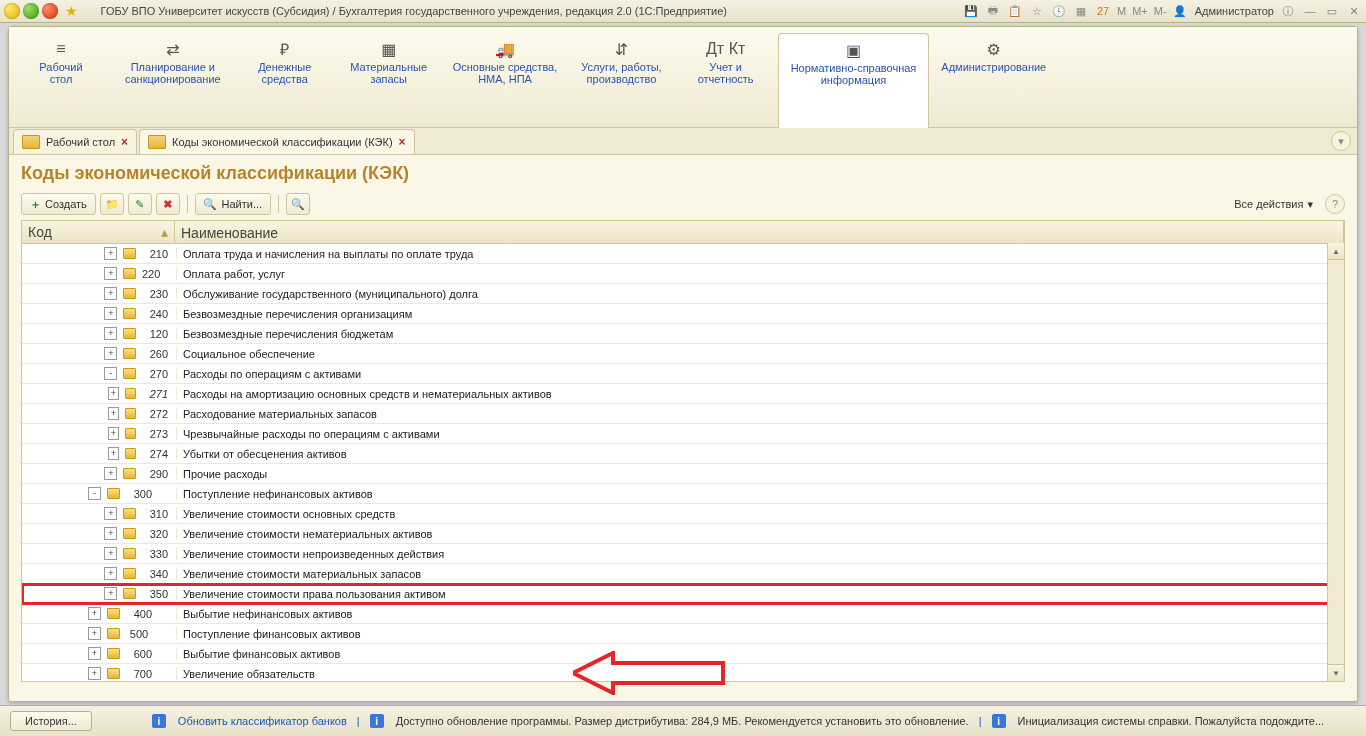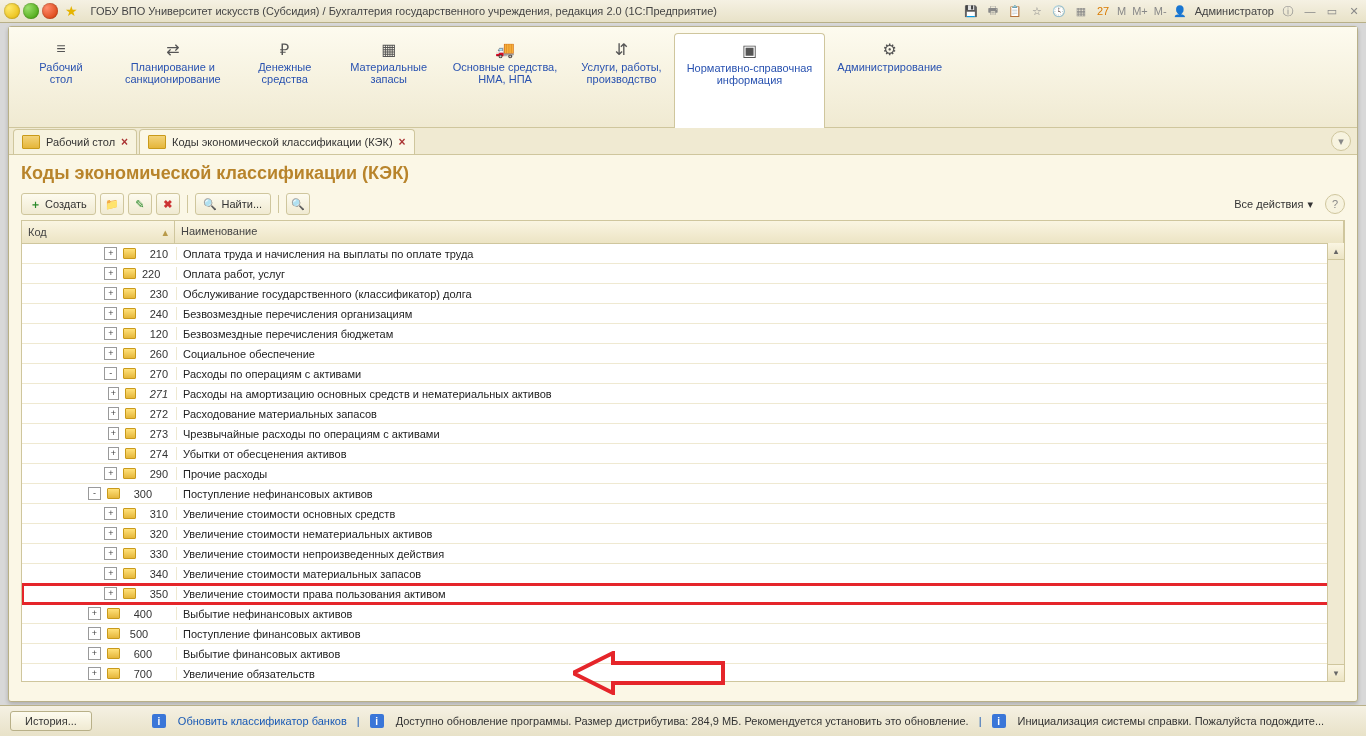--- a/index.html
+++ b/index.html
@@ -3,21 +3,21 @@
 <meta charset="utf-8">
 <style>
 html,body{margin:0;padding:0;font-family:Arial,Tahoma,sans-serif;font-size:11px;background:#d8d8d8;width:1366px;height:736px;overflow:hidden}
 .titlebar{height:22px;background:linear-gradient(#f5f1e3,#e8e2c8);border-bottom:1px solid #b8b088;display:flex;align-items:center;padding:0 4px;color:#444}
 .titlebar .tb-left{display:flex;align-items:center;gap:3px}
 .titlebar .tb-btn{width:16px;height:16px;border-radius:50%;display:inline-block;box-shadow:inset 0 0 2px rgba(0,0,0,.4)}
 .titlebar .tb-yellow{background:radial-gradient(circle at 30% 30%,#ffe96b,#e5b400)}
 .titlebar .tb-green{background:radial-gradient(circle at 30% 30%,#9be06b,#3a9a00)}
 .titlebar .tb-red{background:radial-gradient(circle at 30% 30%,#ff8b6b,#d33400)}
 .titlebar .star{color:#e5b400;font-size:14px;margin:0 4px}
-.titlebar .title-text{margin-left:6px;font-size:11px}
+.titlebar .title-text{margin-left:16px;font-size:11px}
 .titlebar .tb-right{margin-left:auto;display:flex;align-items:center;gap:6px;color:#666}
 .titlebar .tb-right .ic{width:16px;height:16px;display:flex;align-items:center;justify-content:center;font-size:11px;color:#888;cursor:pointer}
 .titlebar .tb-right .txt{font-size:11px;color:#888}
 .appframe{position:absolute;left:8px;right:8px;top:26px;bottom:34px;background:#fbf7e6;border:1px solid #b8b088;border-radius:3px;box-shadow:0 2px 4px rgba(0,0,0,.2)}
 .sections{height:94px;background:linear-gradient(#fdfbef,#f0ead2);border-bottom:1px solid #cfc69d;display:flex;padding-top:6px}
 .sec{flex:0 0 auto;min-width:80px;text-align:center;padding:4px 12px;color:#2952b0;font-size:11px;cursor:pointer;border-right:0}
 .sec .secicon{height:24px;display:flex;align-items:center;justify-content:center;font-size:16px;color:#555}
 .sec.active{background:#fff;border:1px solid #cfc69d;border-bottom:none;border-radius:4px 4px 0 0;margin-bottom:-1px}
 .tabs{height:26px;background:#f0ead2;border-bottom:1px solid #cfc69d;display:flex;align-items:flex-end;padding-left:4px;position:relative}
 .tab{height:24px;background:#f7f3df;border:1px solid #cfc69d;border-bottom:none;border-radius:4px 4px 0 0;display:flex;align-items:center;padding:0 8px;margin-right:2px;font-size:11px;color:#333;cursor:pointer;gap:6px}
@@ -26,21 +26,21 @@
 .tab .tabicon{width:16px;height:12px;background:linear-gradient(#f3d37a,#e5b63a);border:1px solid #c99a1a;border-radius:1px}
 .tabs .expand{position:absolute;right:6px;top:3px;width:18px;height:18px;border:1px solid #cfc69d;border-radius:50%;background:#f7f3df;display:flex;align-items:center;justify-content:center;color:#888;cursor:pointer}
 .content{position:absolute;top:126px;left:0;right:0;bottom:0;padding:8px 12px}
 .page-title{font-size:18px;font-weight:bold;color:#b8842b;margin:2px 0 8px}
 .toolbar{height:24px;display:flex;align-items:center;gap:4px;border-bottom:0;margin-bottom:4px}
 .toolbar .btn{height:20px;padding:0 8px;border:1px solid #cfc69d;background:linear-gradient(#fdfbef,#f0ead2);border-radius:3px;display:flex;align-items:center;font-size:11px;color:#333;cursor:pointer;gap:4px}
 .toolbar .btn.icon{width:22px;padding:0;justify-content:center}
 .toolbar .sep{width:1px;height:18px;background:#cfc69d;margin:0 3px}
 .toolbar .right{margin-left:auto;display:flex;align-items:center;gap:4px}
 .gridwrap{border:1px solid #cfc69d;height:460px;overflow:hidden;position:relative;background:#fff}
-.ghead{height:22px;background:linear-gradient(#faf5e2,#ece4c4);border-bottom:1px solid #cfc69d;display:flex;font-size:11px;color:#444}
+.ghead{height:22px;background:linear-gradient(#faf5e2,#ece4c4);border-bottom:1px solid #cfc69d;display:flex;font-size:14px;color:#444}
 .ghead .gh{padding:4px 6px;border-right:1px solid #cfc69d}
 .ghead .gh.code{width:140px;display:flex;justify-content:space-between;align-items:center}
 .ghead .gh.name{flex:1}
 .gbody{overflow:auto;height:438px}
 .row{display:flex;height:19px;border-bottom:1px solid #efe9d1;align-items:center;font-size:11px}
 .row .c-code{width:146px;border-right:1px solid #efe9d1;display:flex;align-items:center;justify-content:flex-end;padding-right:8px;gap:6px;color:#333}
 .row .c-name{flex:1;padding-left:6px;color:#222}
 .row .exp{width:11px;height:11px;border:1px solid #9a9a9a;background:#fff;display:flex;align-items:center;justify-content:center;font-size:9px;line-height:9px;color:#444;cursor:pointer}
 .row .folder{width:11px;height:9px;background:linear-gradient(#ffe17a,#e5b63a);border:1px solid #c99a1a;border-radius:1px}
 .row.highlight{outline:3px solid #e5252a;outline-offset:-2px}
@@ -116,20 +116,26 @@
       <div class="sec">
         <div class="secicon">🚚</div>
         <div style="white-space: pre-line;">Основные средства,
 НМА, НПА</div>
       </div>
       <div class="sec">
         <div class="secicon">⇵</div>
         <div style="white-space: pre-line;">Услуги, работы,
 производство</div>
       </div>
+      <div class="sec">
+        <div class="secicon">Дт
+Кт</div>
+        <div style="white-space: pre-line;">Учет и
+отчетность</div>
+      </div>
       <div class="sec active">
         <div class="secicon">▣</div>
         <div style="white-space: pre-line;">Нормативно-справочная
 информация</div>
       </div>
       <div class="sec">
         <div class="secicon">⚙</div>
         <div style="white-space: pre-line;">Администрирование</div>
       </div>
     </div>
@@ -210,21 +216,21 @@
             </div>
             <div class="c-name">Оплата работ, услуг</div>
           </div>
           <div class="row">
             <div class="c-code" style="justify-content: flex-start;">
               <span style="width: 78px;"></span>
               <span class="exp">+</span>
               <span class="folder"></span>
               <span style="min-width: 26px; text-align: right;">230</span>
             </div>
-            <div class="c-name">Обслуживание государственного (классификатор) долга</div>
+            <div class="c-name">Обслуживание государственного (муниципального) долга</div>
           </div>
           <div class="row">
             <div class="c-code" style="justify-content: flex-start;">
               <span style="width: 78px;"></span>
               <span class="exp">+</span>
               <span class="folder"></span>
               <span style="min-width: 26px; text-align: right;">240</span>
             </div>
             <div class="c-name">Безвозмездные перечисления организациям</div>
           </div>

